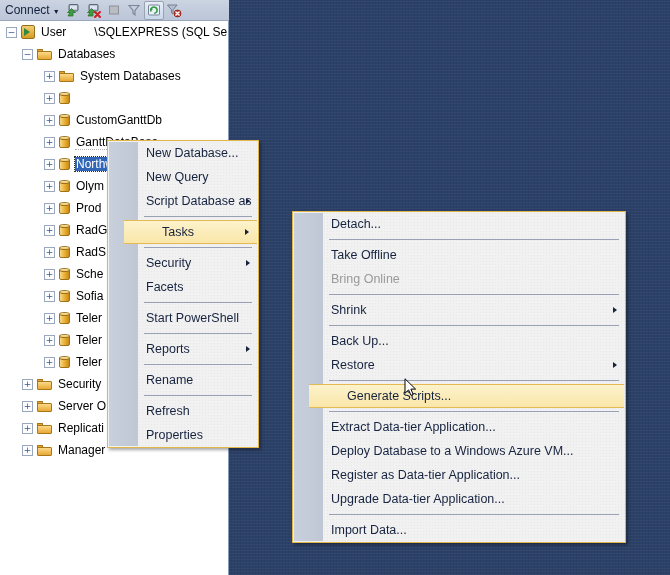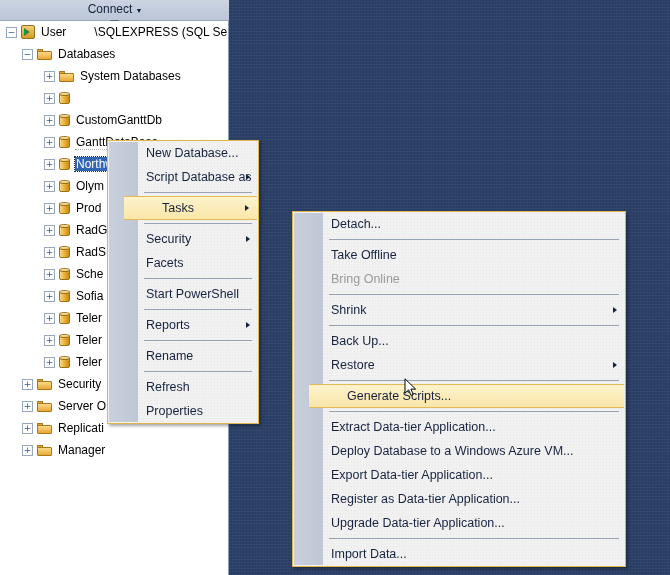--- a/index.html
+++ b/index.html
@@ -21,21 +21,21 @@
     position:absolute;left:0;top:0;width:229px;height:575px;
     background:#ffffff;
     border-right:1px solid #8a9bbb;
     box-sizing:border-box;
   }
   #oe-toolbar{
     position:absolute;left:0;top:0;width:229px;height:21px;
     background:linear-gradient(to bottom,#ccd4e2 0%,#c2ccdc 50%,#bcc7d9 100%);
     border-bottom:1px solid #9aa7bd;
     box-sizing:border-box;
-    display:flex;align-items:center;flex-direction:column;
+    display:flex;align-items:center;
   }
   .tb-connect{
     display:flex;align-items:center;gap:3px;
     font-size:12px;color:#13203c;padding:0 4px 0 5px;height:19px;line-height:19px;
     white-space:nowrap;
   }
   .tb-caret{font-size:7px;line-height:7px;position:relative;top:1px;}
   .tb-btn{
     width:20px;height:19px;display:flex;align-items:center;justify-content:center;
     box-sizing:border-box;
@@ -342,20 +342,23 @@
   </div>
 </div>
 
 <div id="menu1" class="ctxmenu">
   <div class="gutter"></div>
 
   <div class="mi">
     <span>New Database...</span>
   </div>
   <div class="mi">
+    <span>New Query</span>
+  </div>
+  <div class="mi">
     <span>Script Database as</span>
     <span class="arrow"></span>
   </div>
   <div class="sep"></div>
   <div class="mi hl">
     <span>Tasks</span>
     <span class="arrow"></span>
   </div>
   <div class="sep"></div>
   <div class="mi">
@@ -416,23 +419,20 @@
   <div class="sep"></div>
   <div class="mi hl">
     <span>Generate Scripts...</span>
   </div>
   <div class="sep"></div>
   <div class="mi">
     <span>Extract Data-tier Application...</span>
   </div>
   <div class="mi">
     <span>Deploy Database to a Windows Azure VM...</span>
-  </div>
-  <div class="mi">
-    <span>Export Data-tier Application...</span>
   </div>
   <div class="mi">
     <span>Register as Data-tier Application...</span>
   </div>
   <div class="mi">
     <span>Upgrade Data-tier Application...</span>
   </div>
   <div class="sep"></div>
   <div class="mi">
     <span>Import Data...</span>

